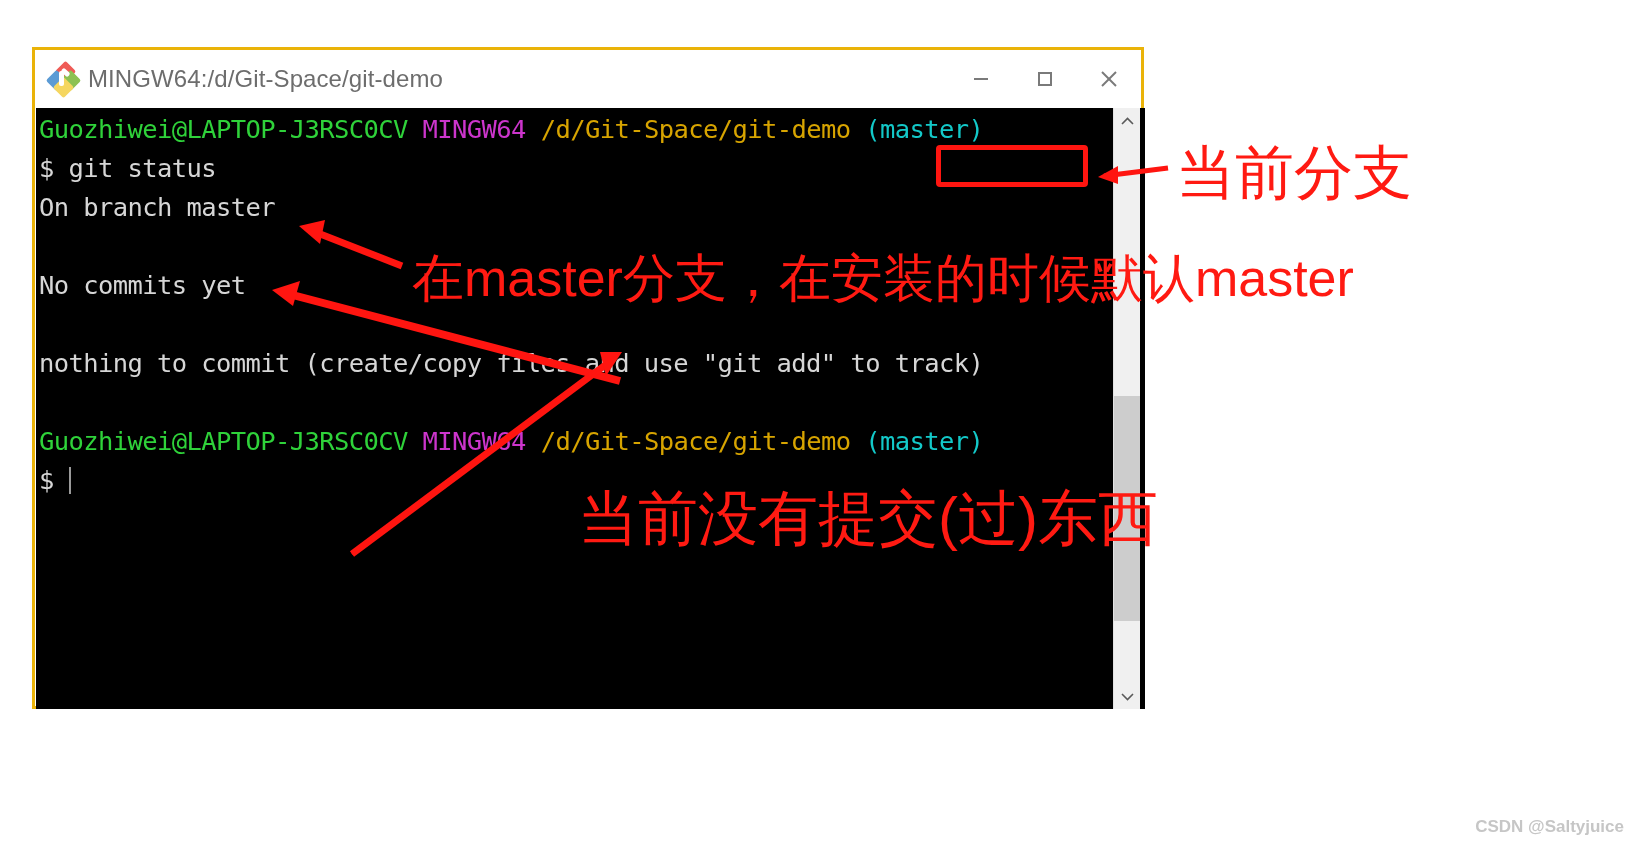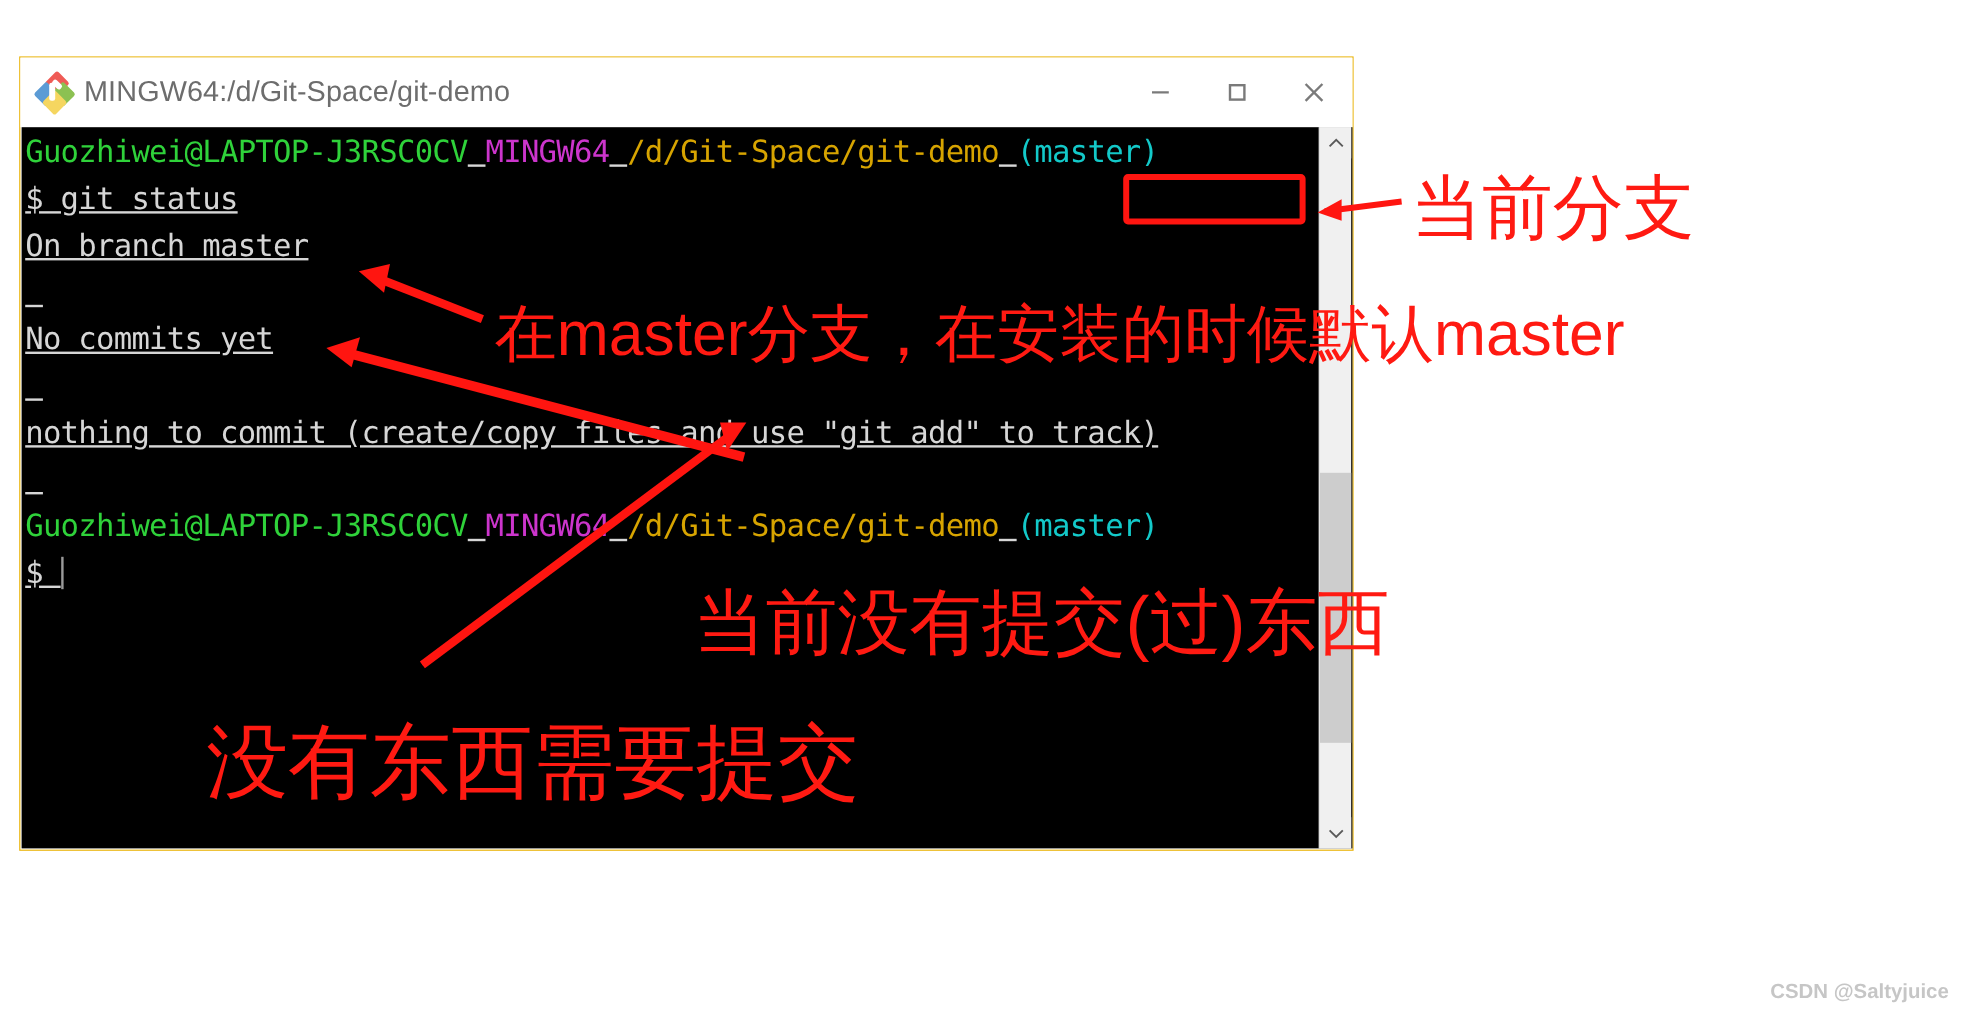--- a/index.html
+++ b/index.html
@@ -12,26 +12,26 @@
     width: 1640px;
     height: 851px;
     background: #ffffff;
     overflow: hidden;
     font-family: "Liberation Sans", sans-serif;
   }
 
   
   #term-window {
     position: absolute;
-    left: 16px;
+    left: 32px;
     top: 47px;
     width: 1112px;
     height: 662px;
     background: #ffffff;
-    border: 1px solid #eab308;
+    border: 3px solid #eab308;
     box-sizing: border-box;
   }
   #titlebar {
     position: absolute;
     left: 0; top: 0;
     width: 100%;
     height: 58px;
     background: #ffffff;
     display: flex;
     align-items: center;
@@ -112,21 +112,21 @@
     font-size: 25.5px;
     line-height: 39px;
     color: #d8d8d8;
     white-space: pre;
     letter-spacing: -0.6px;
   }
   .c-user   { color: #2fd23a; }
   .c-host   { color: #cc35cc; }
   .c-path   { color: #d7a400; }
   .c-branch { color: #13c9c9; }
-  .c-plain  { color: #d6d6d6; text-decoration: underline; }
+  .c-plain  { color: #d6d6d6; }
   .cursor {
     display: inline-block;
     width: 11px;
     height: 27px;
     border-left: 2px solid #9a9a9a;
     vertical-align: -5px;
   }
 
   
   #scrollbar {
@@ -275,20 +275,19 @@
 
       <line x1="352" y1="538" x2="612" y2="344" stroke="#ff1510" stroke-width="7"></line>
       <polygon points="622,336 606,360 600,336" fill="#ff1510"></polygon>
 
       <line x1="352" y1="538" x2="600" y2="352" stroke="#ff1510" stroke-width="2.5"></line>
     </svg>
 
     <div class="anno-text" id="anno-1">当前分支</div>
     <div class="anno-text" id="anno-3">当前没有提交(过)东西</div>
     <div class="anno-text" id="anno-2">在master分支，在安装的时候默认master</div>
-    <div class="anno-text" id="anno-4">没有东西需要提交</div>
 
     <div id="highlight-box"></div>
   </div>
 
   <div id="watermark">CSDN @Saltyjuice</div>
 
 </div>
 
 </body></html>

